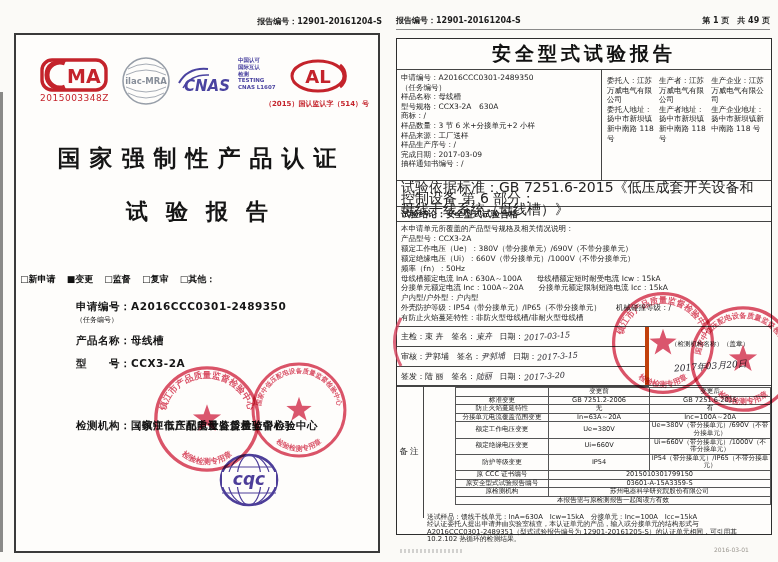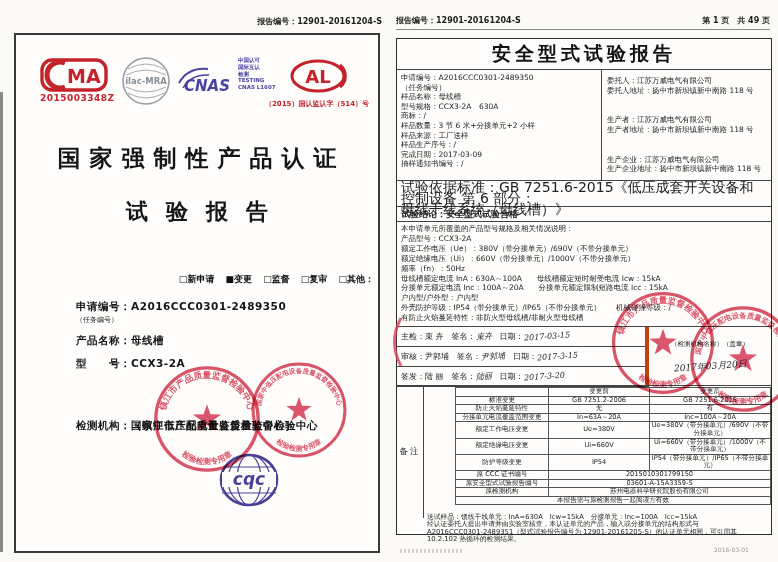--- a/index.html
+++ b/index.html
@@ -2,41 +2,41 @@
 <html><head>
 <meta charset="utf-8">
 <style>
   html,body{margin:0;padding:0;}
   .canvas{position:relative;width:778px;height:562px;background:#fbfaf7;overflow:hidden;
           font-family:"DejaVu Sans","Liberation Sans",sans-serif;color:#222;}
   
   .lp-report-no{position:absolute;left:238px;top:16px;width:144px;font-size:8px;font-weight:bold;text-align:right;color:#1d1d1d;}
   .lp-frame{position:absolute;left:14px;top:33px;width:362px;height:516px;border:2.5px solid #3a3a3a;background:#fefdfb;}
   .logo{position:absolute;}
-  .cma-num{position:absolute;left:24px;top:58px;font-size:9px;font-weight:bold;color:#c4232b;letter-spacing:.5px;}
+  .cma-num{position:absolute;left:24px;top:58px;font-size:9px;font-weight:normal;color:#c4232b;letter-spacing:.5px;}
   .cnas-block{position:absolute;left:222px;top:22px;font-size:5.5px;line-height:6.8px;color:#4a43a0;font-weight:bold;}
   .al-caption{position:absolute;left:240px;top:64px;width:122px;font-size:7px;font-weight:bold;color:#c4232b;text-align:center;}
   .lp-title1{position:absolute;left:0;top:108px;width:100%;text-align:center;font-family:"DejaVu Serif","Liberation Serif",serif;
              font-size:23px;font-weight:bold;letter-spacing:9px;color:#151515;text-indent:9px;}
   .lp-title2{position:absolute;left:0;top:162px;width:100%;text-align:center;font-family:"DejaVu Serif","Liberation Serif",serif;
              font-size:22px;font-weight:bold;letter-spacing:18px;color:#151515;text-indent:18px;}
-  .lp-checks{position:absolute;left:0;top:238px;width:100%;text-align:right;font-size:9px;font-weight:bold;color:#111;}
+  .lp-checks{position:absolute;left:0;top:238px;width:100%;text-align:left;font-size:9px;font-weight:bold;color:#111;}
   .lp-checks .cb{margin:0 4px;}
   .lp-field{position:absolute;left:60px;font-size:10.5px;font-weight:600;color:#161616;letter-spacing:.5px;}
   .lp-note{position:absolute;left:60px;font-size:7px;color:#222;}
   
   .rp-header{position:absolute;left:396px;top:15px;width:374px;height:14px;border-bottom:1px solid #8a8a8a;
              display:flex;justify-content:space-between;font-size:8px;font-weight:bold;color:#1d1d1d;}
   .rp-frame{position:absolute;left:396px;top:38px;width:374px;height:495px;border:1.5px solid #2d2d2d;background:#fefdfb;
             display:flex;flex-direction:column;font-size:7.5px;}
   .rp-title{height:30px;border-bottom:1px solid #444;display:flex;align-items:center;justify-content:center;
             font-family:"DejaVu Serif","Liberation Serif",serif;font-size:19px;font-weight:bold;letter-spacing:4px;color:#111;}
   .rp-info{height:110px;border-bottom:1px solid #444;display:flex;}
   .rp-info-left{width:196px;border-right:1px solid #444;padding:3px 4px;line-height:9.6px;}
-  .rp-info-right{flex:1;padding:6px 5px;display:flex;flex-direction:column;justify-content:space-between;line-height:9.6px;}
+  .rp-info-right{flex:1;padding:6px 5px;display:flex;flex-direction:row;justify-content:space-between;line-height:9.6px;}
   .rp-standard{height:23px;border-bottom:1px solid #444;padding:1px 4px;font-size:14px;line-height:11px;font-weight:500;}
   .rp-conclusion{height:14px;border-bottom:1px solid #444;padding:0 4px;font-size:9px;font-weight:bold;display:flex;align-items:center;}
   .rp-coverage{height:100px;border-bottom:1px solid #444;padding:2px 4px;line-height:9.9px;}
   .rp-sign{height:58px;border-bottom:1px solid #444;position:relative;}
   .sign-row{height:19px;display:flex;align-items:center;width:248px;border-bottom:1px solid #444;padding-left:4px;font-size:8px;}
   .sign-row:last-child{border-bottom:none;}
   .sign-row .lbl{margin-left:8px;text-align:right;}
   .hand{font-family:"DejaVu Serif","Liberation Serif",serif;font-style:italic;color:#27262e;transform:rotate(-4deg);display:inline-block;}
   .sign-right{position:absolute;right:0;top:0;bottom:0;width:122px;border-left:4px solid #c2410c;
               display:flex;flex-direction:column;align-items:center;justify-content:center;gap:11px;}

